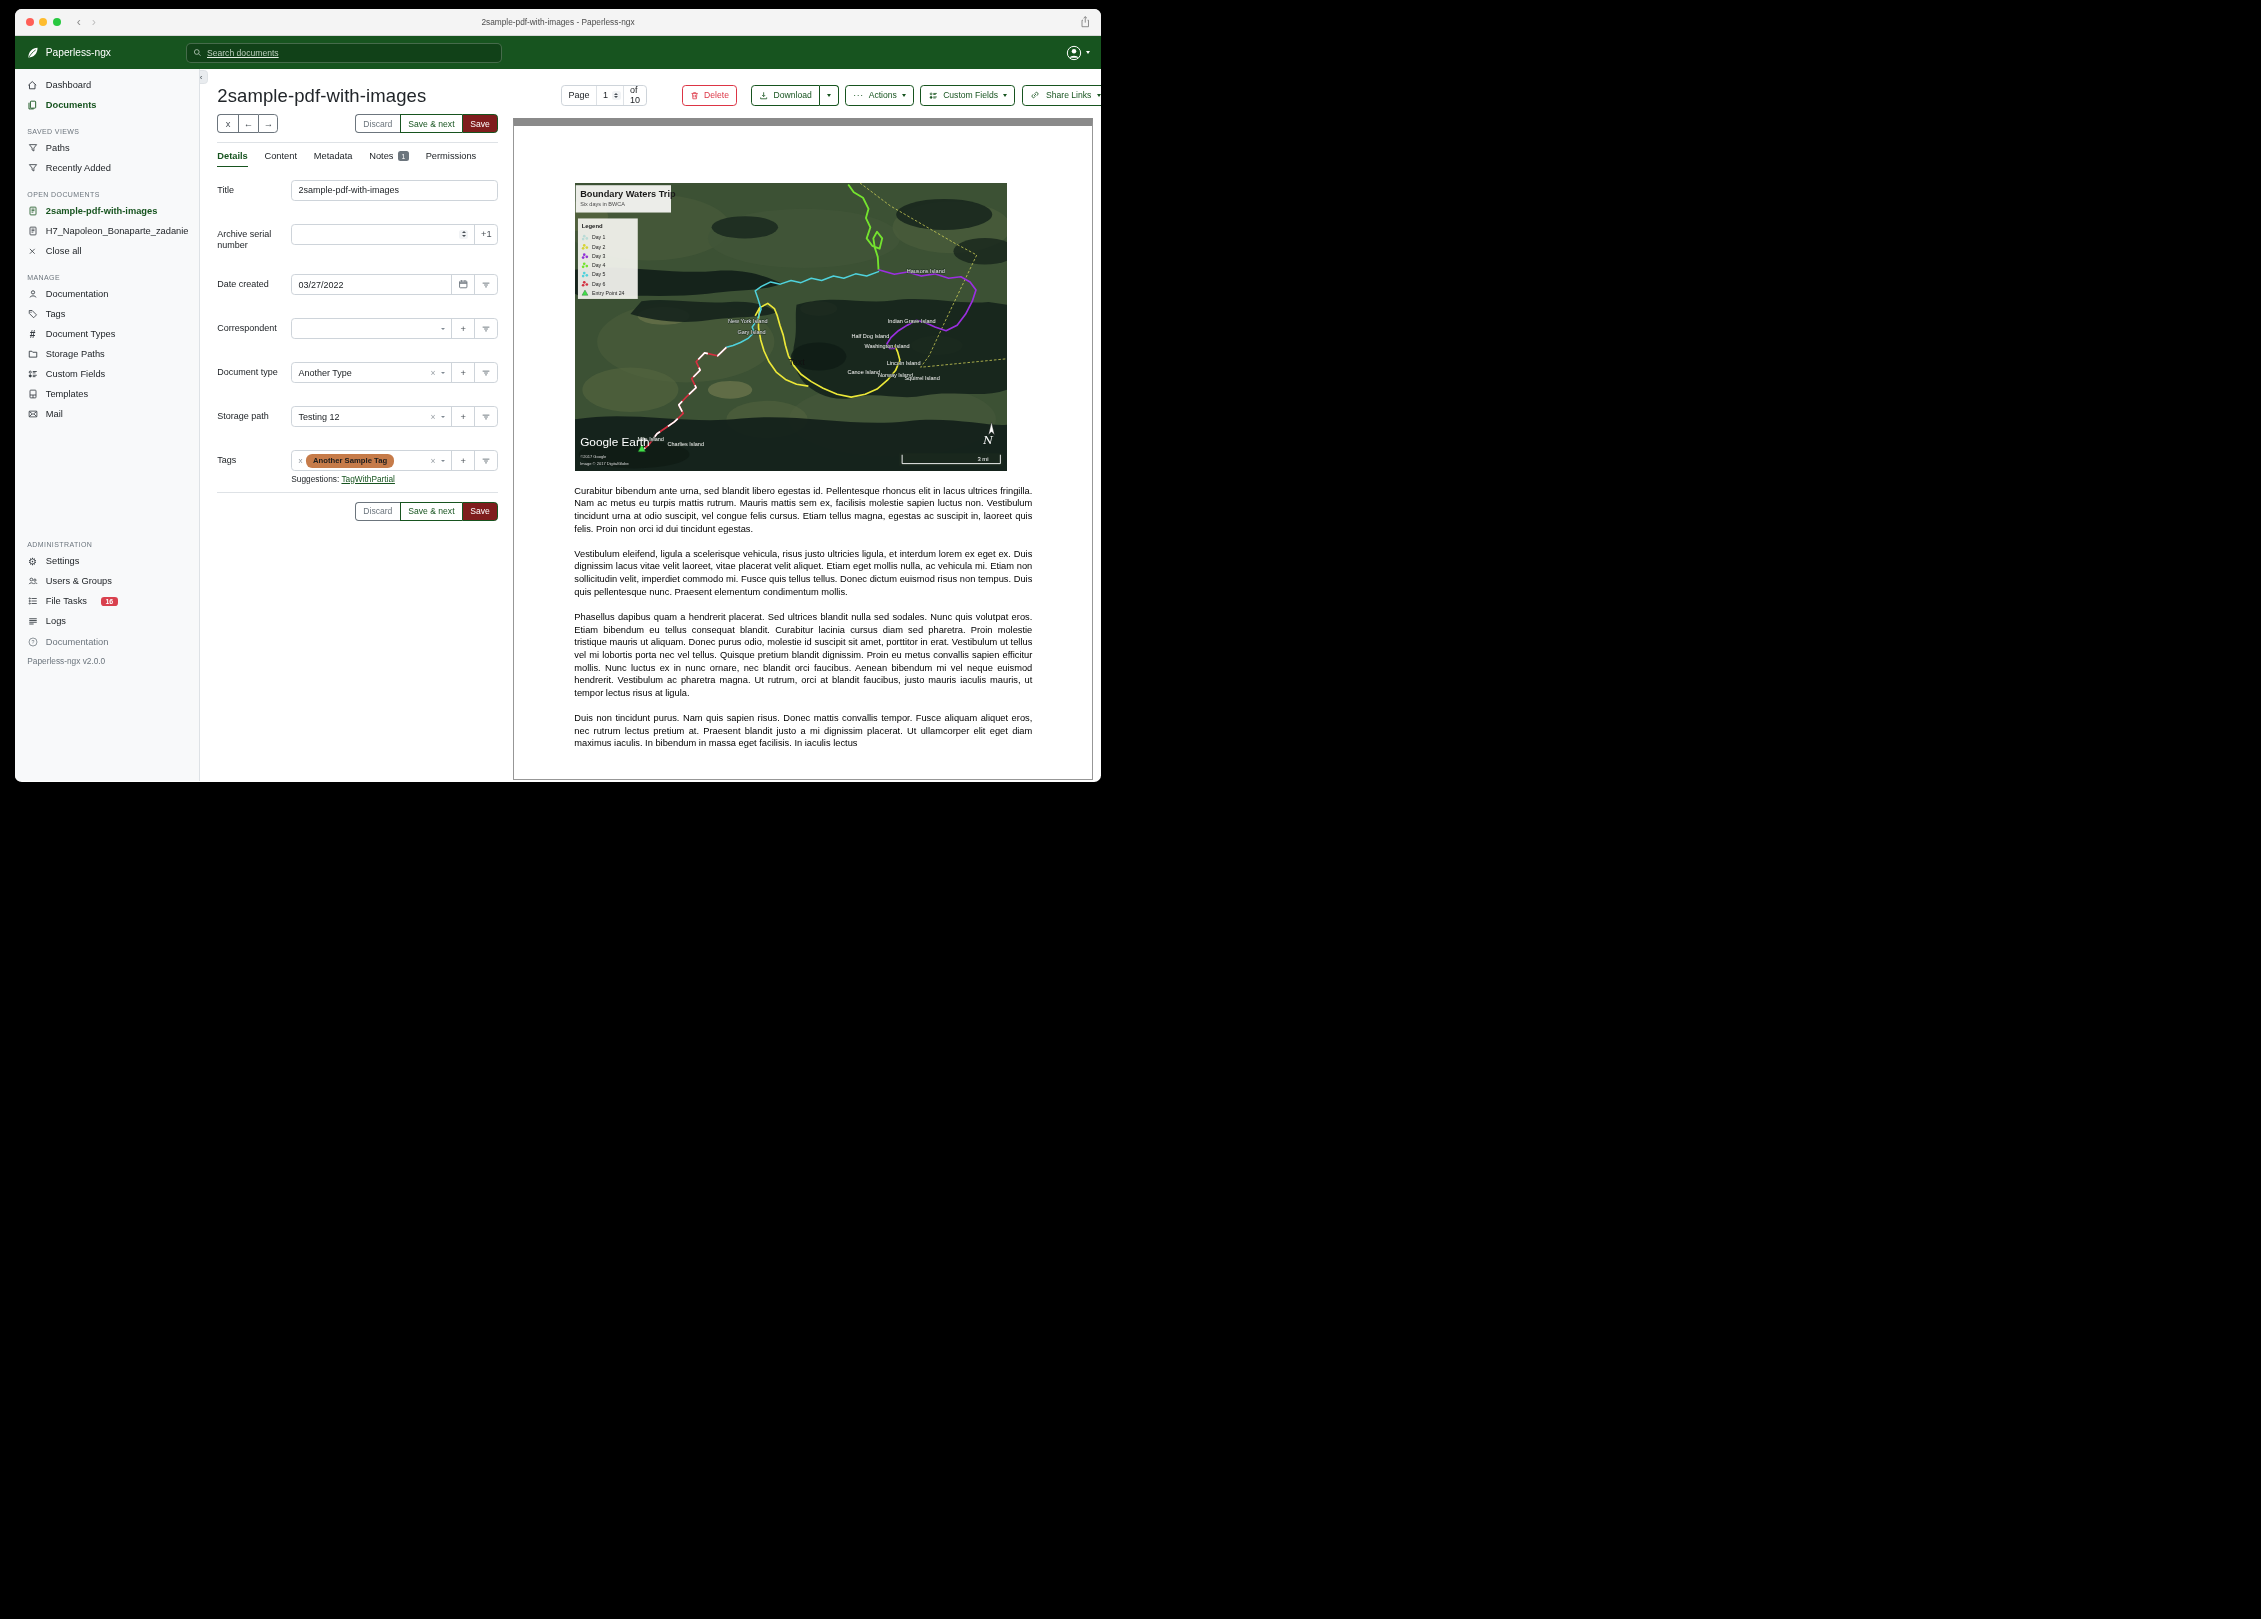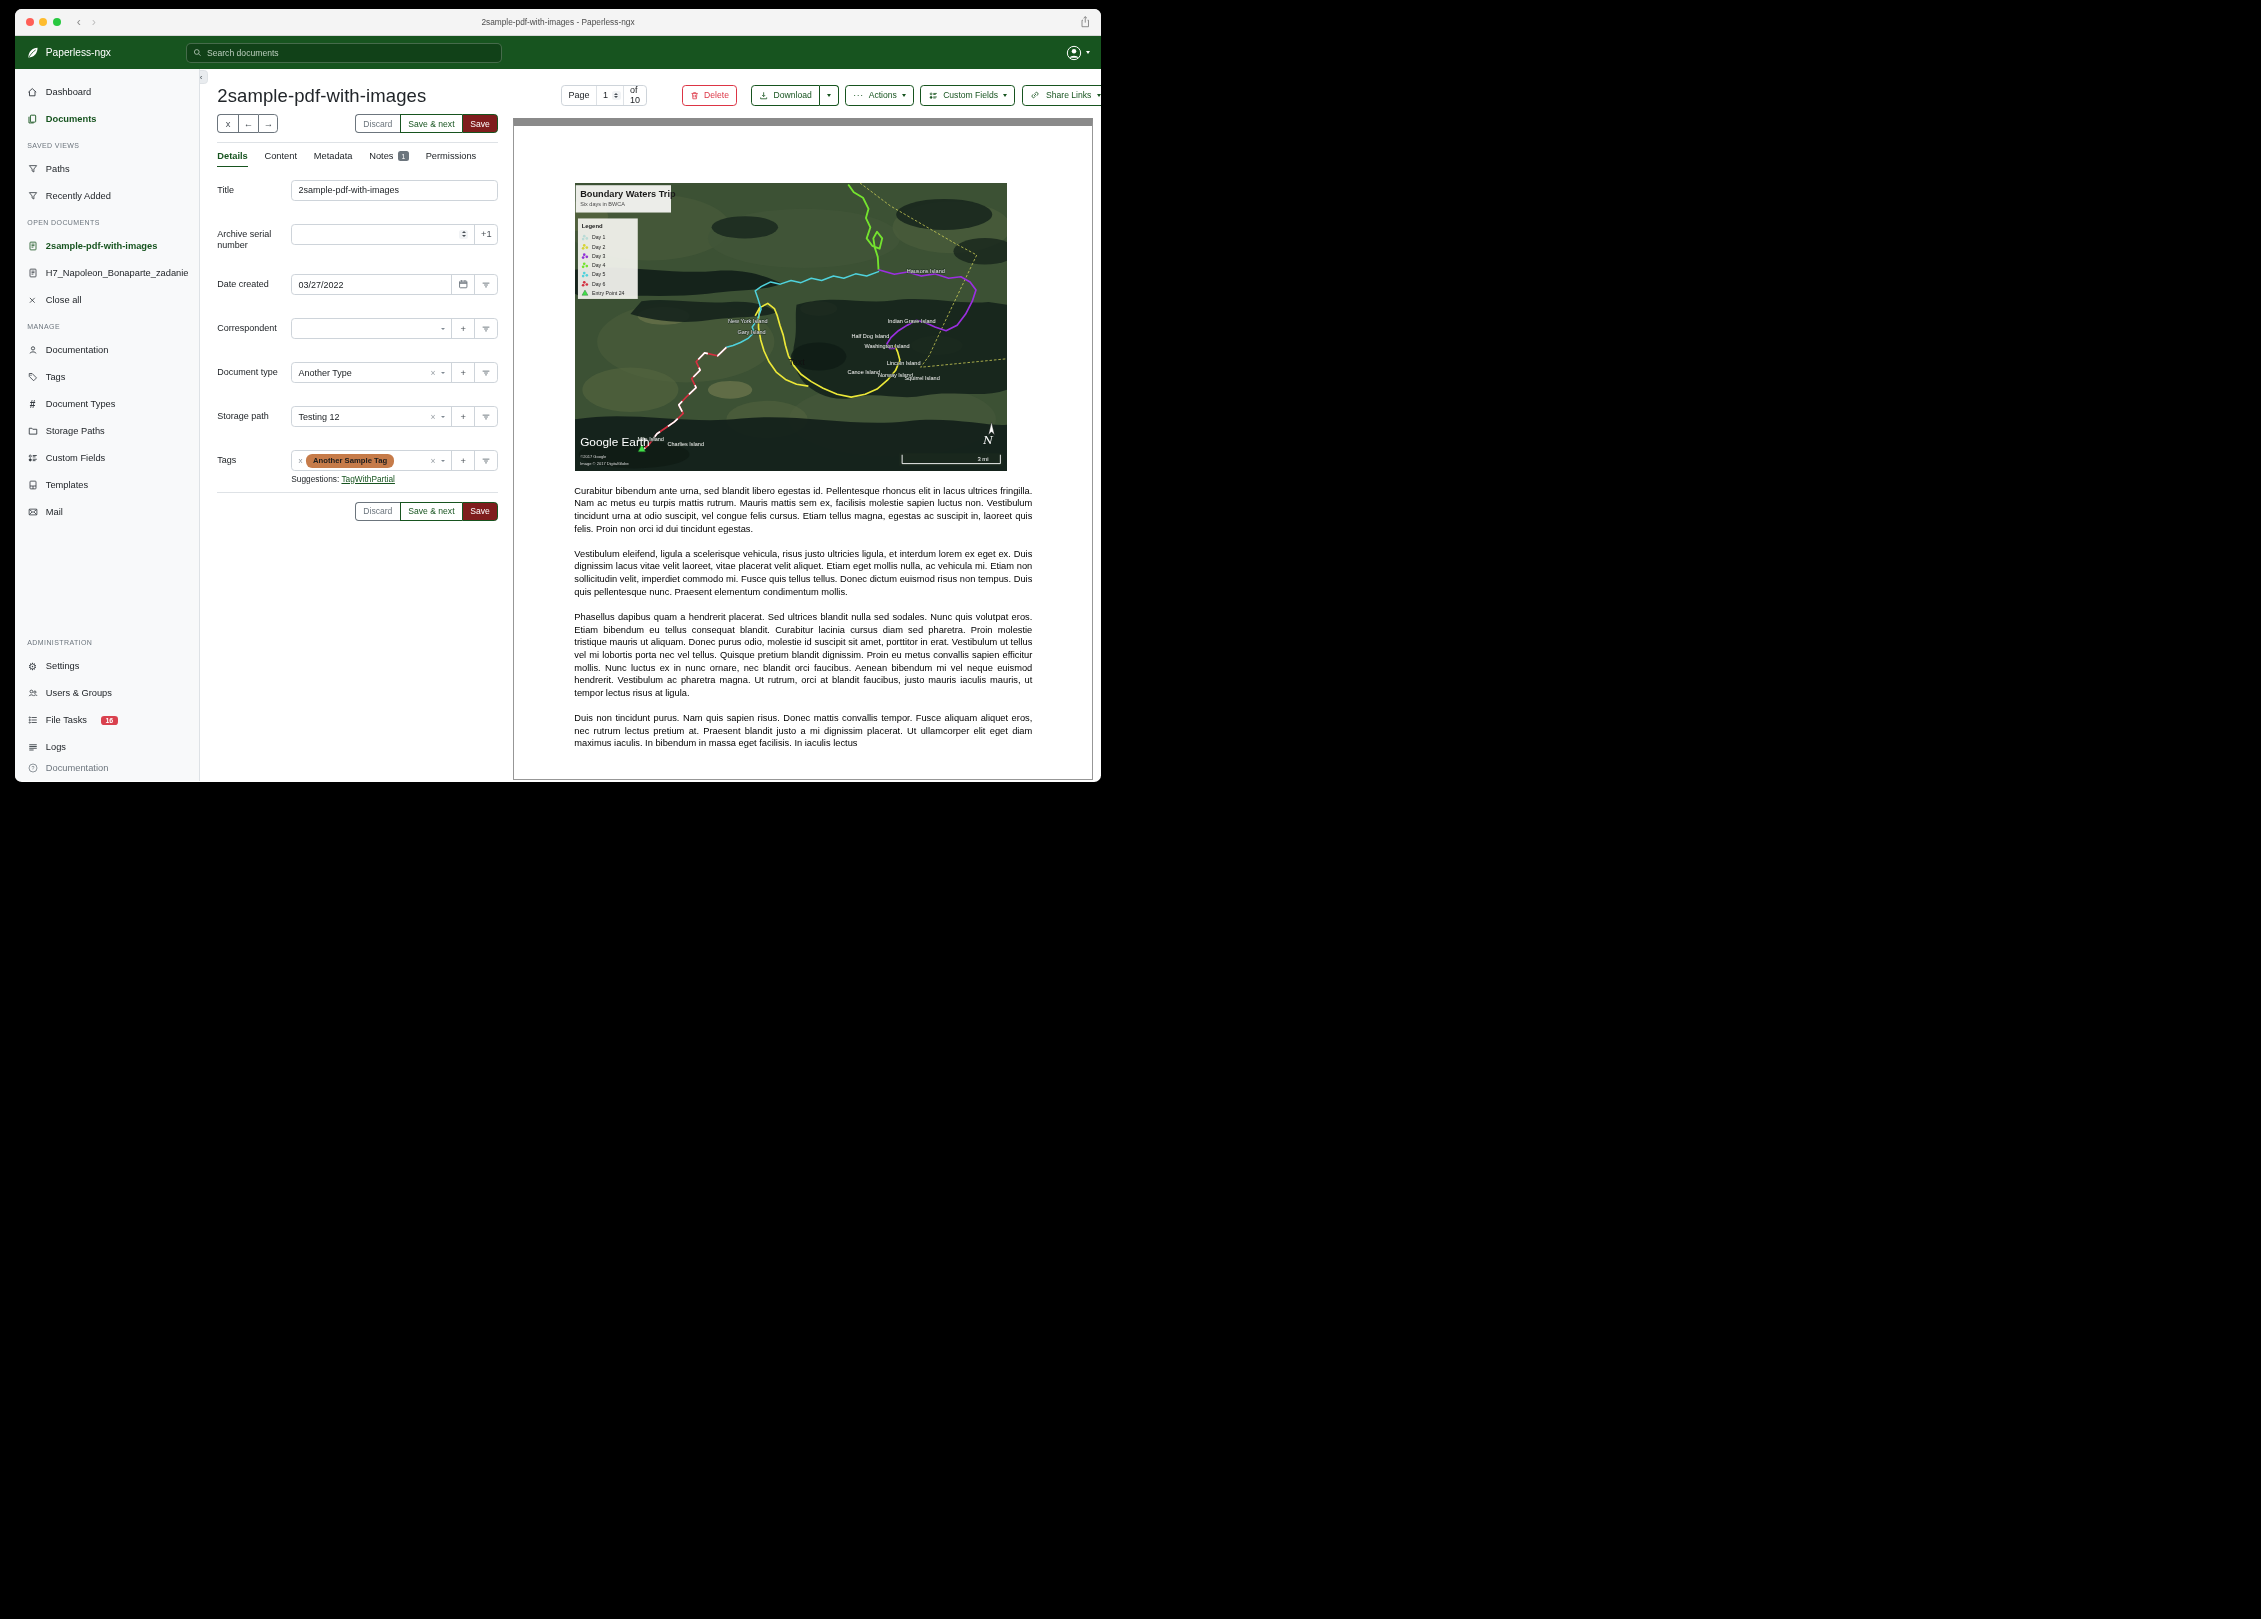--- a/index.html
+++ b/index.html
@@ -21,33 +21,33 @@
   .tb-title { position:absolute; left:0; right:0; text-align:center; font-size:8.3px; color:#4c4c4c; }
   .tb-share { position:absolute; right:11px; top:6.8px; color:#7a7a7a; }
 
   
   .navbar { height:33px; background:#17541f; display:flex; align-items:center; padding:0 11px; }
   .brand { display:flex; align-items:center; gap:6.2px; color:#fff; font-size:10.2px; }
   .search { margin-left:75px; width:316px; height:20.4px; background:rgba(0,0,0,.22);
     border:0.6px solid rgba(255,255,255,.22); border-radius:5px; display:flex; align-items:center;
     padding:0 6.2px; gap:5px; color:#c2d2c4; }
   .search input { background:transparent; border:none; outline:none; color:#e8f0e8;
-    font-size:8.6px; width:100%; font-family:"Liberation Sans",sans-serif; }
+    font-size:8.6px; width:100%; font-family:"Liberation Sans",sans-serif;text-decoration:underline; }
   .search input::placeholder { color:#bccebe; }
   .nav-right { margin-left:auto; display:flex; align-items:center; gap:4.3px; color:#fff; }
   .caret { width:0; height:0; border-left:2.8px solid transparent; border-right:2.8px solid transparent;
     border-top:3.1px solid currentColor; display:inline-block; }
 
   
   .app { display:flex; height:712px; }
   .sidebar { width:185px; background:#f8f9fa; border-right:0.6px solid #dee2e6;
     padding:6.2px 0 0 0; font-size:9.3px; color:#212529; overflow:hidden; flex-shrink:0; }
   .snav { display:flex; flex-direction:column; }
   .sitem { display:flex; align-items:center; gap:8px; padding:4.3px 10px 4.3px 12.3px; height:20px;
-    cursor:pointer; white-space:nowrap;margin-top:7px; }
+    cursor:pointer; white-space:nowrap; }
   .sitem .ic { width:10.5px; display:inline-flex; justify-content:center; color:#343a40; flex-shrink:0; }
   .sitem.active { color:#17541f; font-weight:bold; }
   .sitem.active .ic { color:#17541f; }
   .shead { font-size:7px; letter-spacing:0.4px; color:#6c757d; padding:12.3px 12.3px 3.7px 12.3px; }
   .badge-red { background:#d9414e; color:#fff; font-size:7px; font-weight:bold;
     border-radius:3.1px; padding:1.2px 4.3px; margin-left:6.2px; }
   .sfoot { margin-top:104px; }
   .sfoot .doc { color:#6c757d; }
   .version { color:#6c757d; font-size:8.3px; padding:3.7px 12.3px 8.6px 12.3px; }
 

